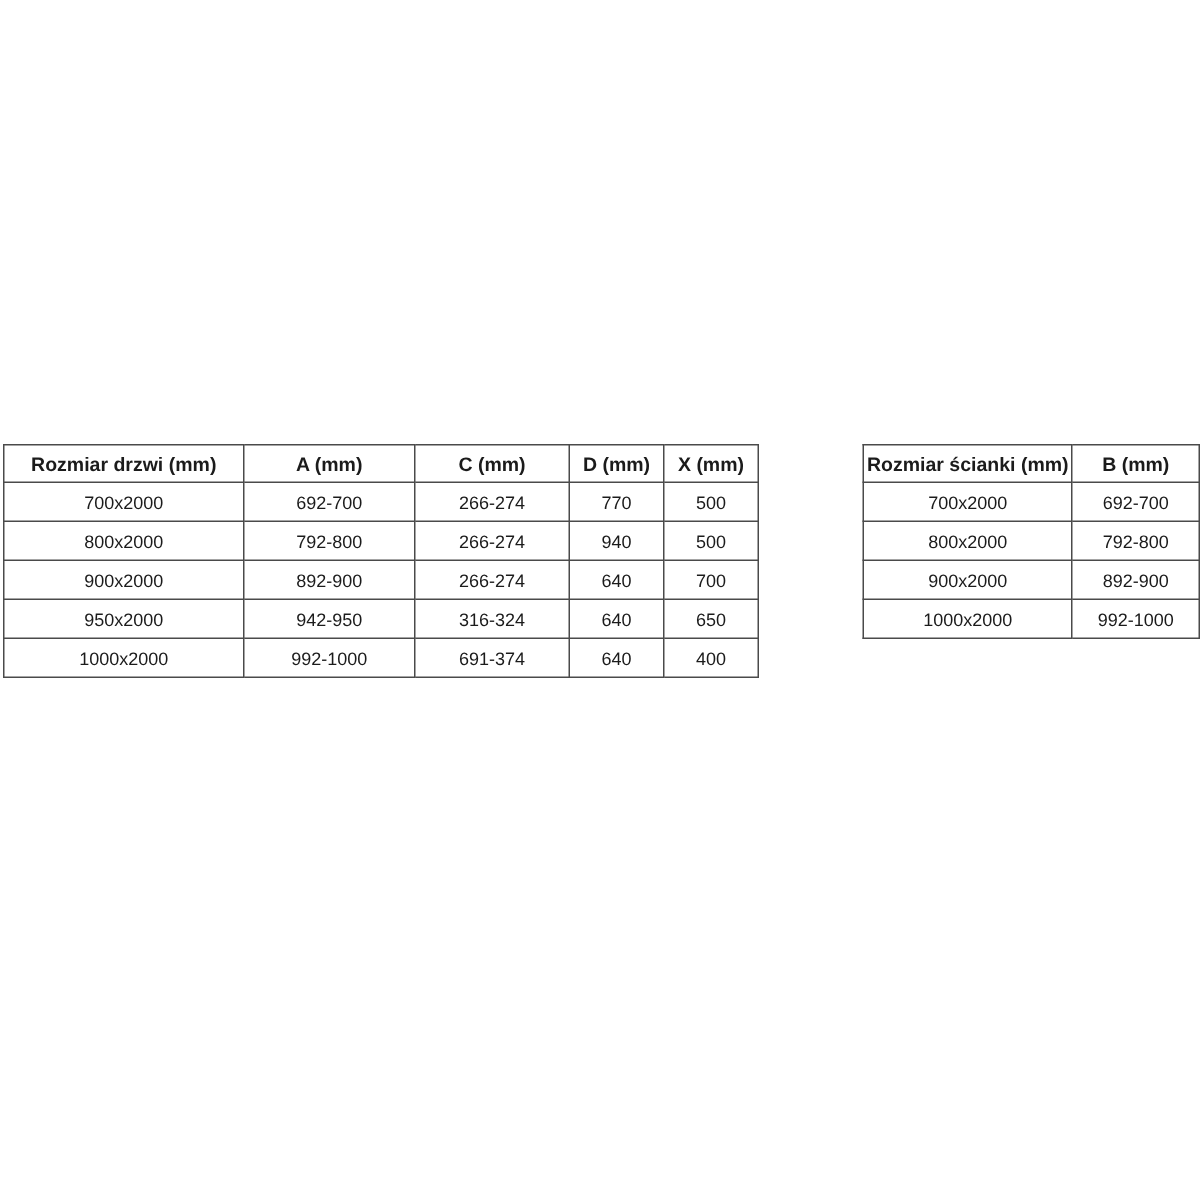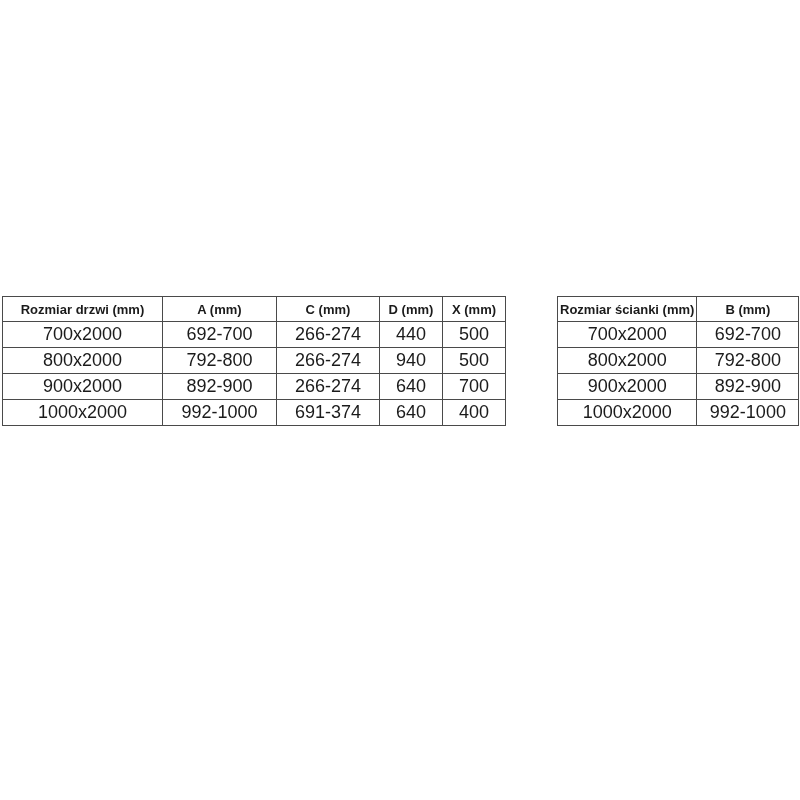--- a/index.html
+++ b/index.html
@@ -19,36 +19,36 @@
     font-family: "Liberation Sans", sans-serif;
     color: var(--text, #1b1b1b);
   }
   table {
     border-collapse: collapse;
     table-layout: fixed;
     position: absolute;
     background: #fff;
   }
   #door-table { left: 2px;   top: 296px; }
-  #wall-table { left: 557px; top: 296px; }
+  #wall-table { left: 575px; top: 296px; }
   th, td {
     border: 1px solid var(--border, #4a4a4a);
     text-align: center;
     vertical-align: middle;
     white-space: nowrap;
     overflow: hidden;
     padding: 0 2px;
   }
   th {
     font-size: 13px;
     font-weight: bold;
     height: 24px;
   }
   td {
-    font-size: 18px;
+    font-size: 12px;
     font-weight: normal;
     height: 25px;
   }
 </style>
 </head>
 <body>
 
 <div class="canvas">
   <table id="door-table">
       <colgroup>
@@ -65,36 +65,43 @@
           <th>C (mm)</th>
           <th>D (mm)</th>
           <th>X (mm)</th>
         </tr>
       </thead>
       <tbody>
         <tr>
           <td>700x2000</td>
           <td>692-700</td>
           <td>266-274</td>
-          <td>440</td>
+          <td>770</td>
           <td>500</td>
         </tr>
         <tr>
           <td>800x2000</td>
           <td>792-800</td>
           <td>266-274</td>
           <td>940</td>
           <td>500</td>
         </tr>
         <tr>
           <td>900x2000</td>
           <td>892-900</td>
           <td>266-274</td>
           <td>640</td>
           <td>700</td>
+        </tr>
+        <tr>
+          <td>950x2000</td>
+          <td>942-950</td>
+          <td>316-324</td>
+          <td>640</td>
+          <td>650</td>
         </tr>
         <tr>
           <td>1000x2000</td>
           <td>992-1000</td>
           <td>691-374</td>
           <td>640</td>
           <td>400</td>
         </tr>
       </tbody>
     </table>

